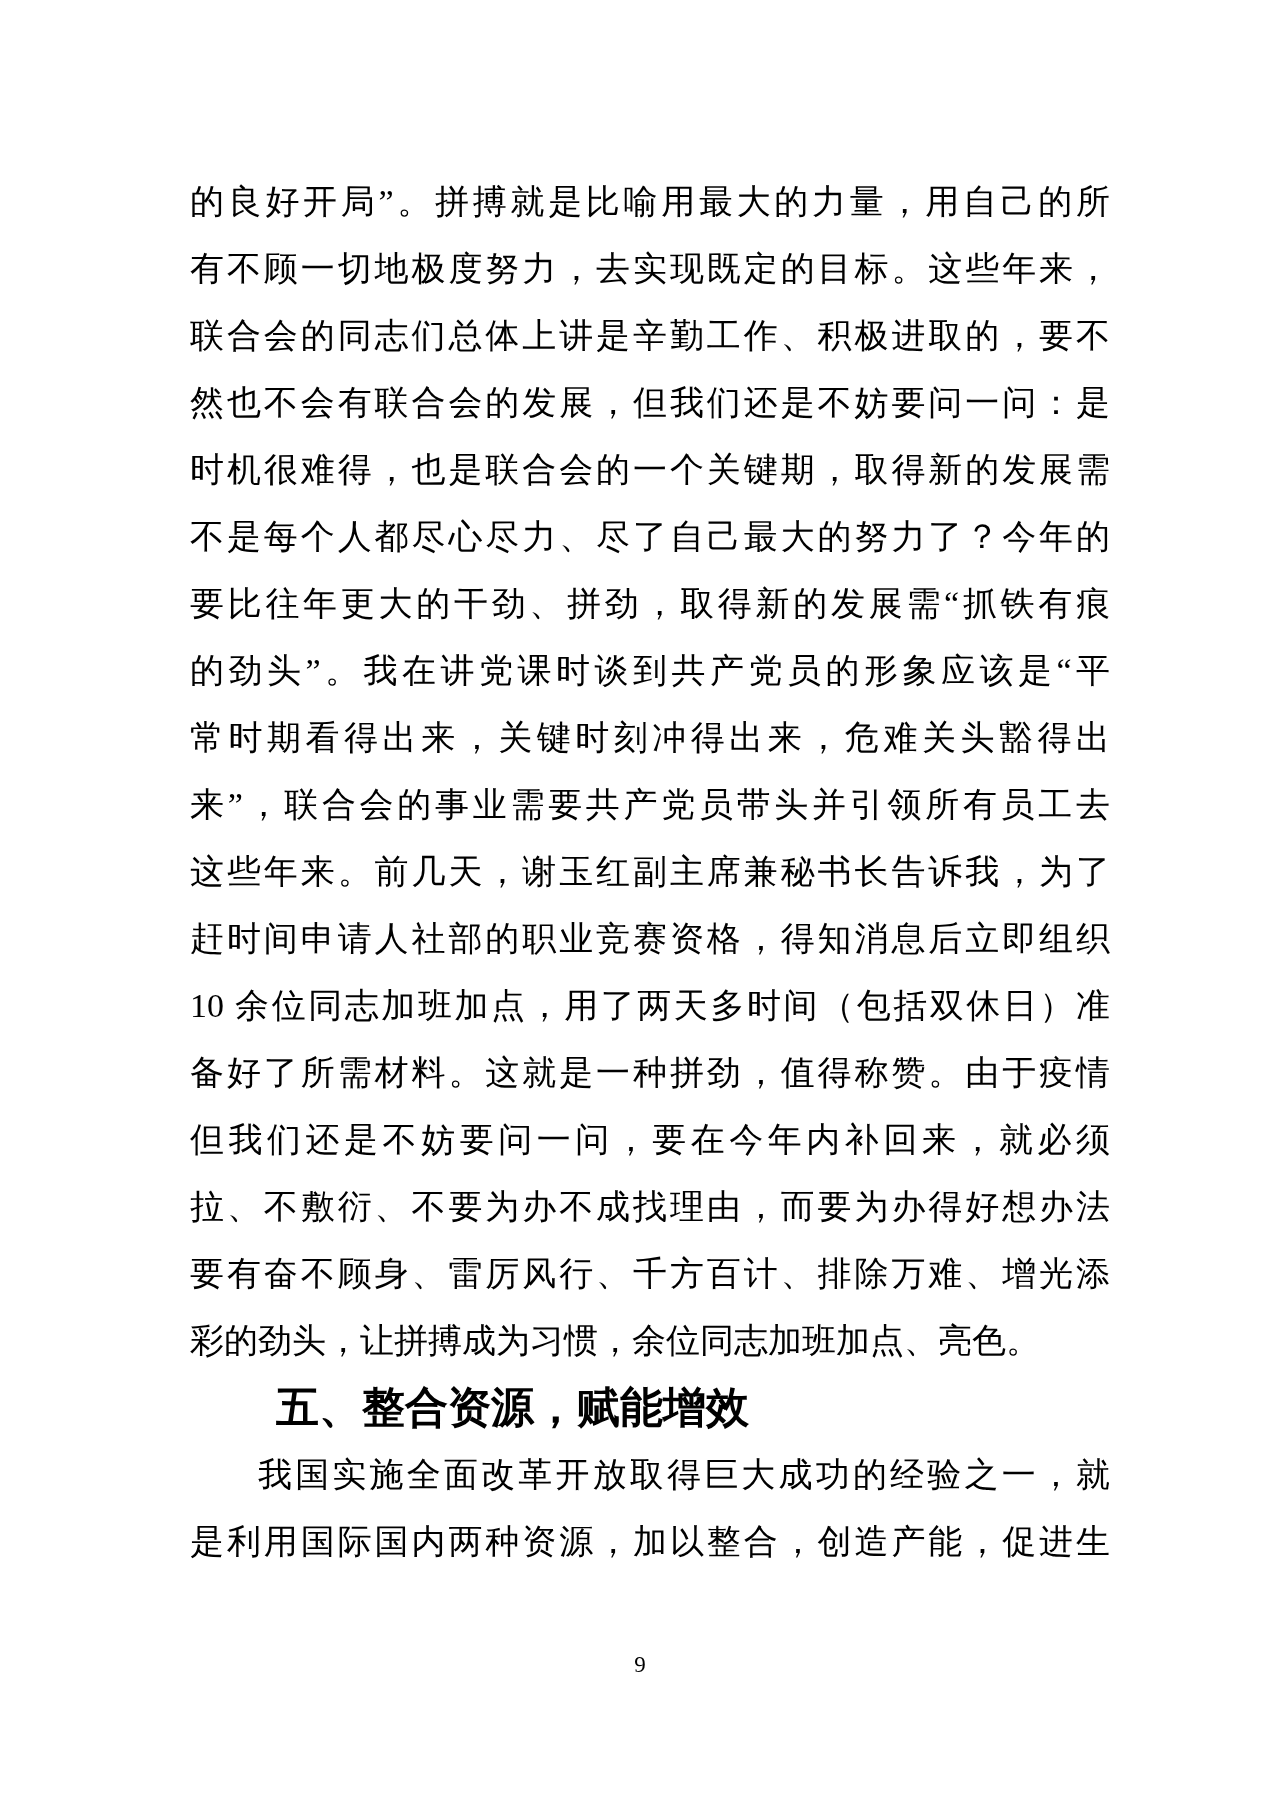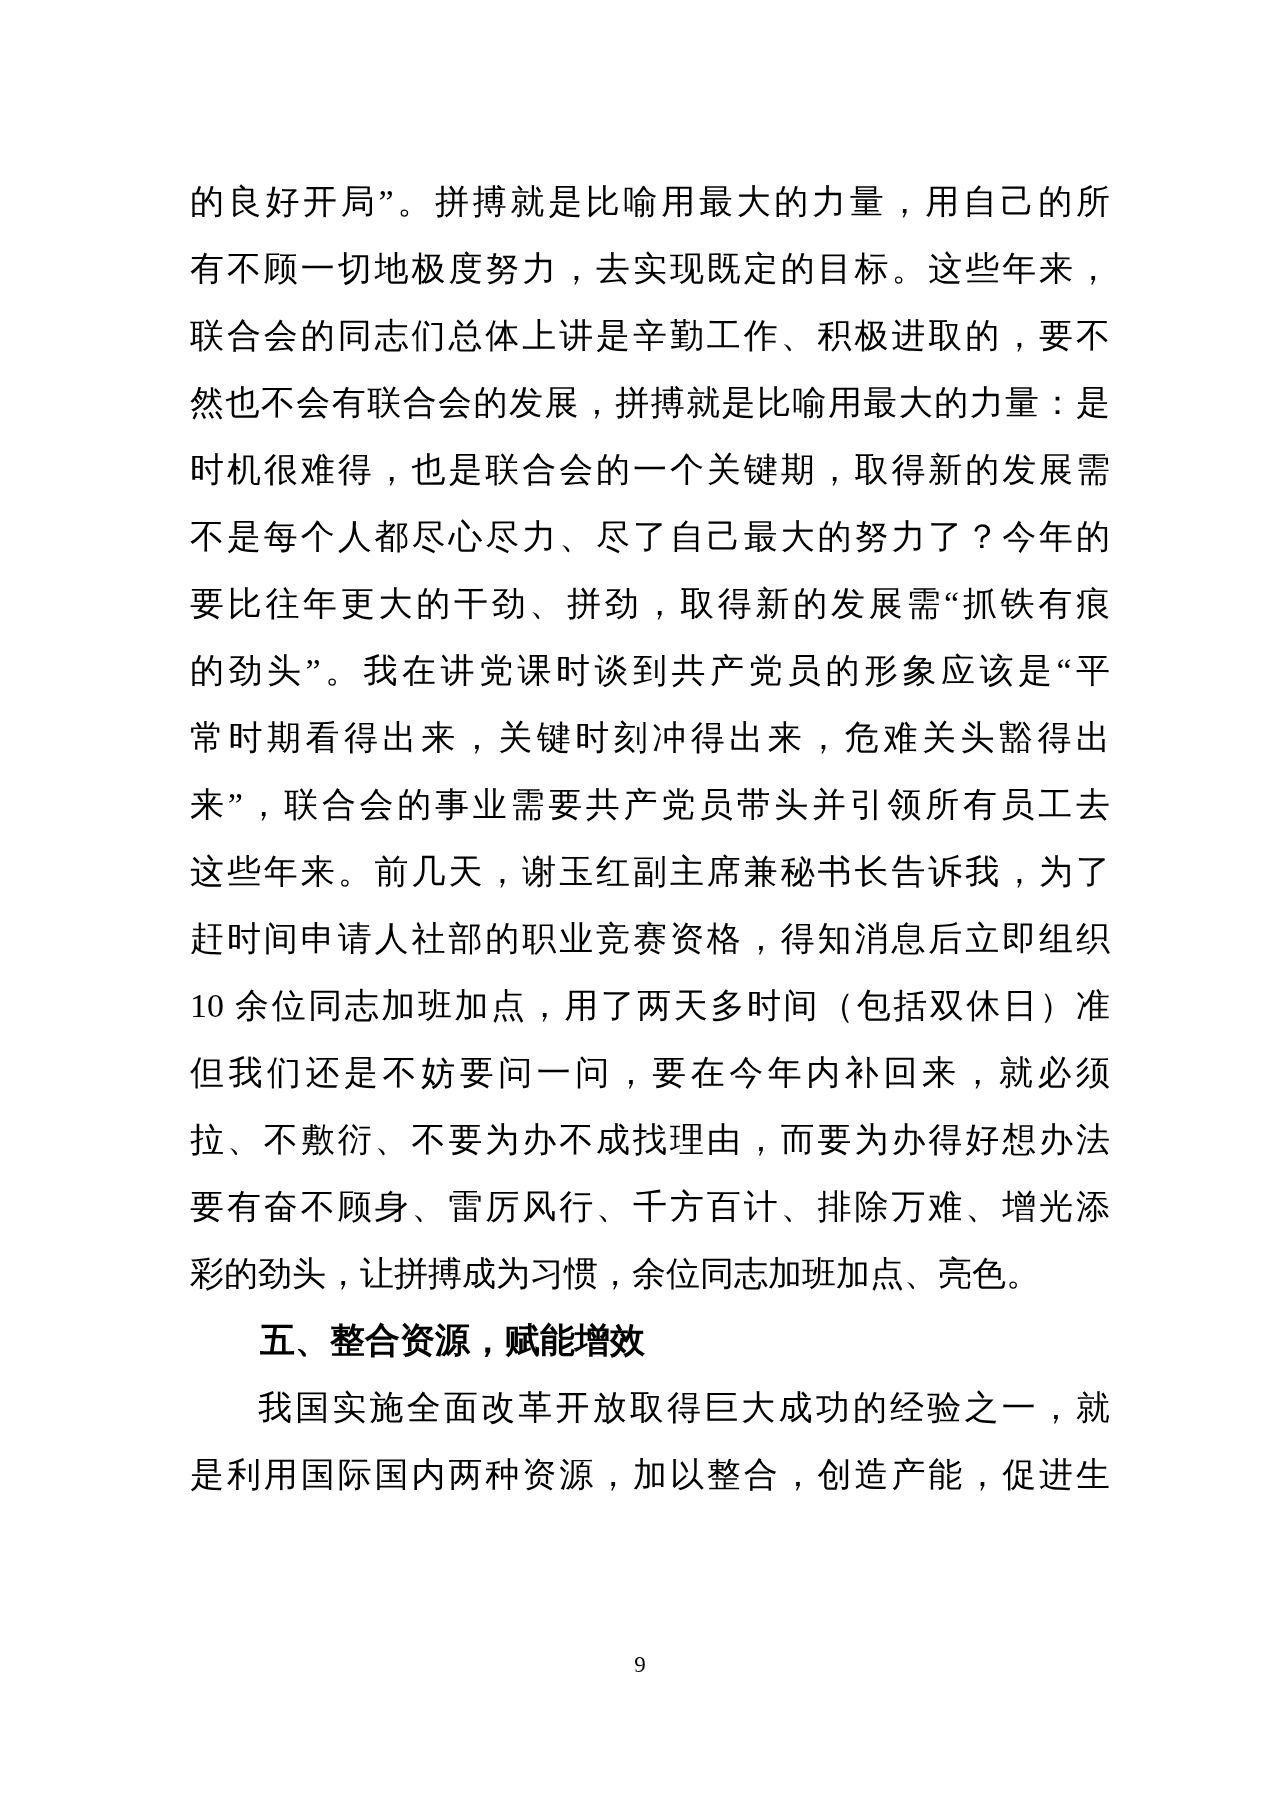--- a/index.html
+++ b/index.html
@@ -31,21 +31,21 @@
   }
   .j {
     text-align: justify;
     text-align-last: justify;
     -moz-text-align-last: justify;
     text-justify: inter-character;
   }
   .hd {
     font-weight: bold;
     text-indent: 2em;
-    font-size: 35px;
+    font-size: 43px;
   }
   .ind {
     text-indent: 2em;
   }
   .page-number {
     position: absolute;
     top: 1650px;
     left: 0;
     width: 100%;
     height: 30px;
@@ -57,30 +57,31 @@
   }
 </style>
 </head>
 <body>
 
 <div class="page">
   <div class="textblock">
     <div class="ln j">的良好开局”。拼搏就是比喻用最大的力量，用自己的所</div>
     <div class="ln j">有不顾一切地极度努力，去实现既定的目标。这些年来，</div>
     <div class="ln j">联合会的同志们总体上讲是辛勤工作、积极进取的，要不</div>
-    <div class="ln j">然也不会有联合会的发展，拼搏就是比喻用最大的力量：是</div>
+    <div class="ln j">然也不会有联合会的发展，但我们还是不妨要问一问：是</div>
     <div class="ln j">时机很难得，也是联合会的一个关键期，取得新的发展需</div>
     <div class="ln j">不是每个人都尽心尽力、尽了自己最大的努力了？今年的</div>
     <div class="ln j">要比往年更大的干劲、拼劲，取得新的发展需“抓铁有痕</div>
     <div class="ln j">的劲头”。我在讲党课时谈到共产党员的形象应该是“平</div>
     <div class="ln j">常时期看得出来，关键时刻冲得出来，危难关头豁得出</div>
     <div class="ln j">来”，联合会的事业需要共产党员带头并引领所有员工去</div>
     <div class="ln j">这些年来。前几天，谢玉红副主席兼秘书长告诉我，为了</div>
     <div class="ln j">赶时间申请人社部的职业竞赛资格，得知消息后立即组织</div>
     <div class="ln j">10 余位同志加班加点，用了两天多时间（包括双休日）准</div>
+    <div class="ln j">备好了所需材料。这就是一种拼劲，值得称赞。由于疫情</div>
     <div class="ln j">但我们还是不妨要问一问，要在今年内补回来，就必须</div>
     <div class="ln j">拉、不敷衍、不要为办不成找理由，而要为办得好想办法</div>
     <div class="ln j">要有奋不顾身、雷厉风行、千方百计、排除万难、增光添</div>
     <div class="ln">彩的劲头，让拼搏成为习惯，余位同志加班加点、亮色。</div>
     <div class="ln hd">五、整合资源，赋能增效</div>
     <div class="ln j ind">我国实施全面改革开放取得巨大成功的经验之一，就</div>
     <div class="ln j">是利用国际国内两种资源，加以整合，创造产能，促进生</div>
   </div>
   <div class="page-number">9</div>
 </div>

